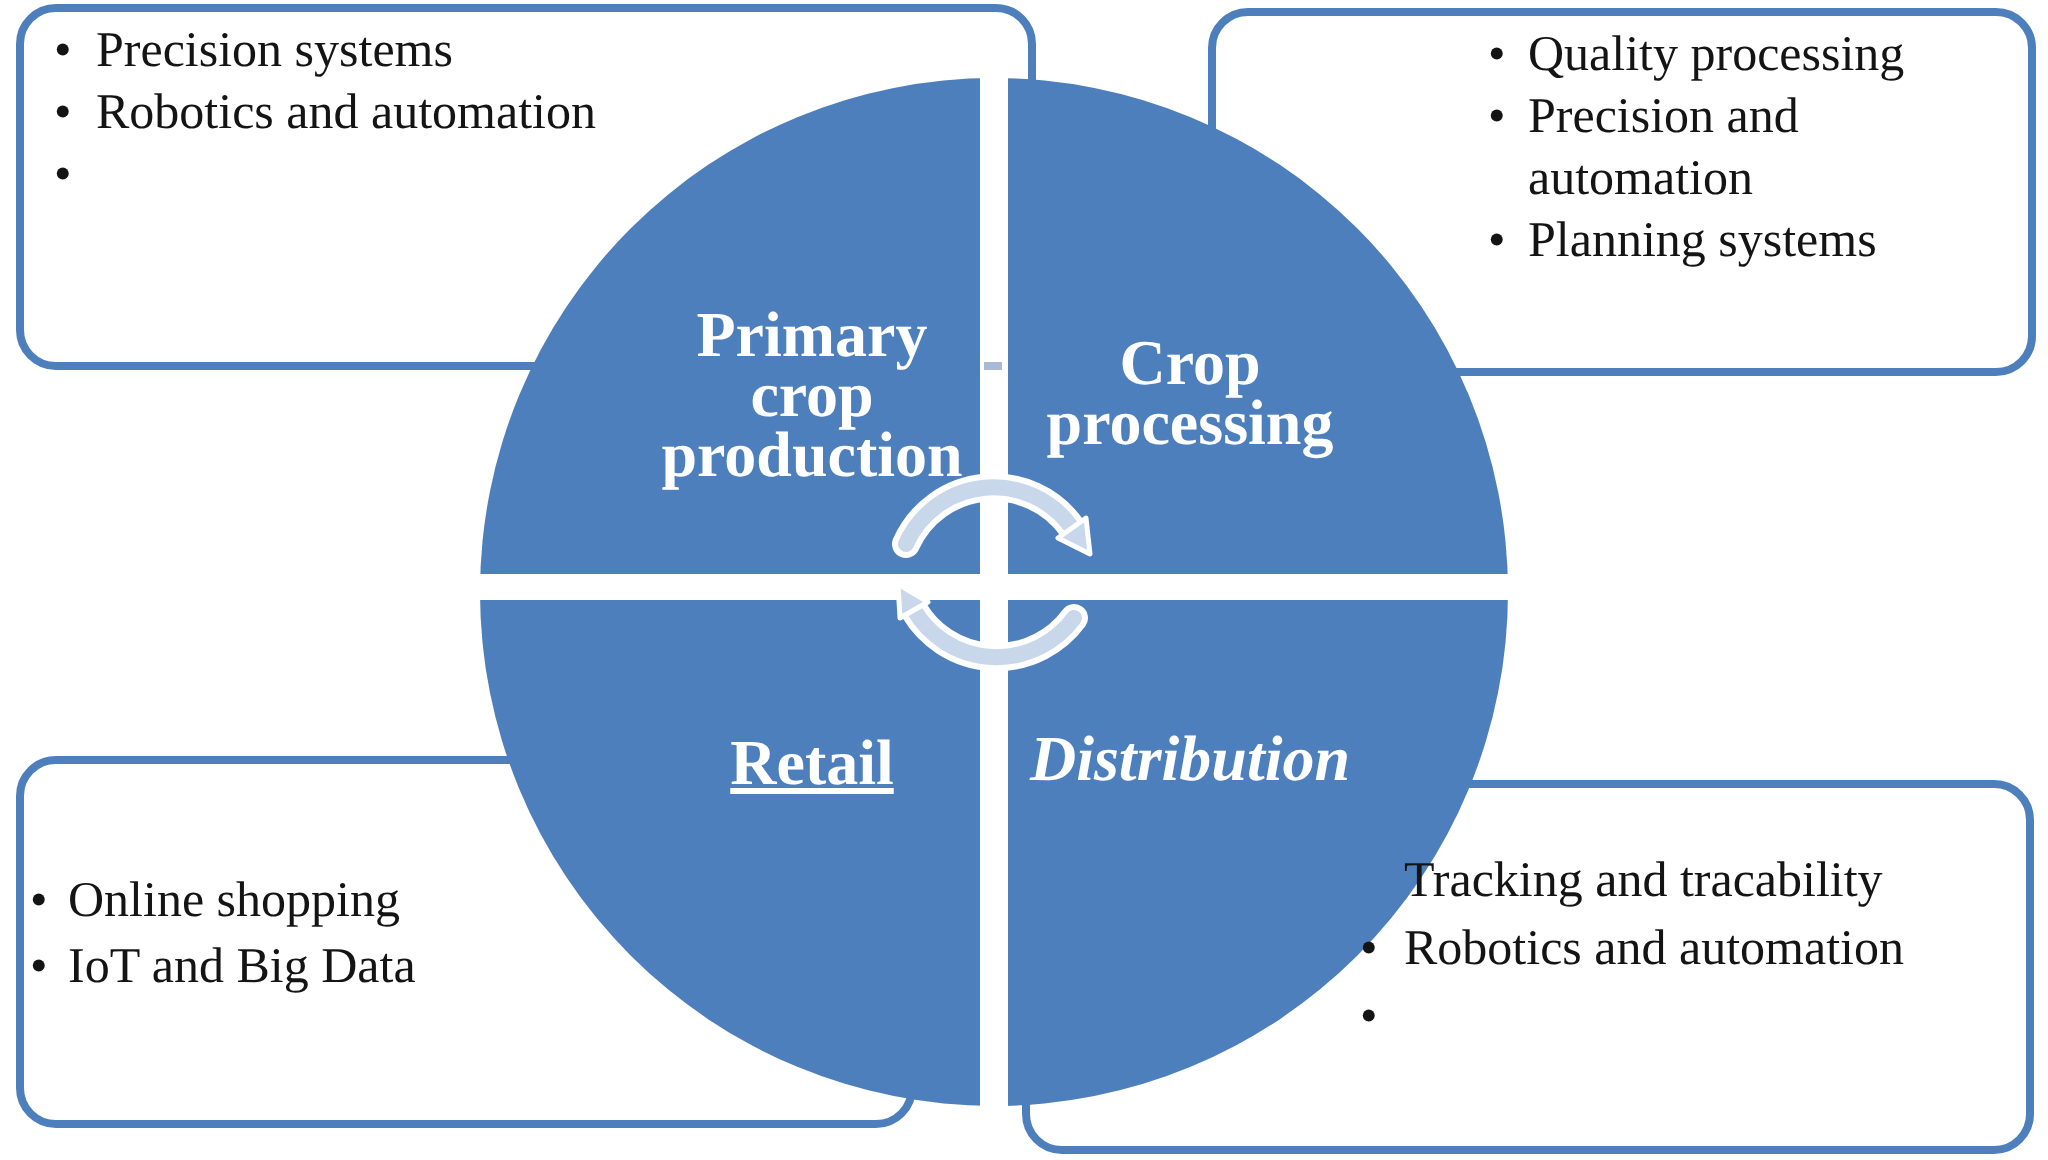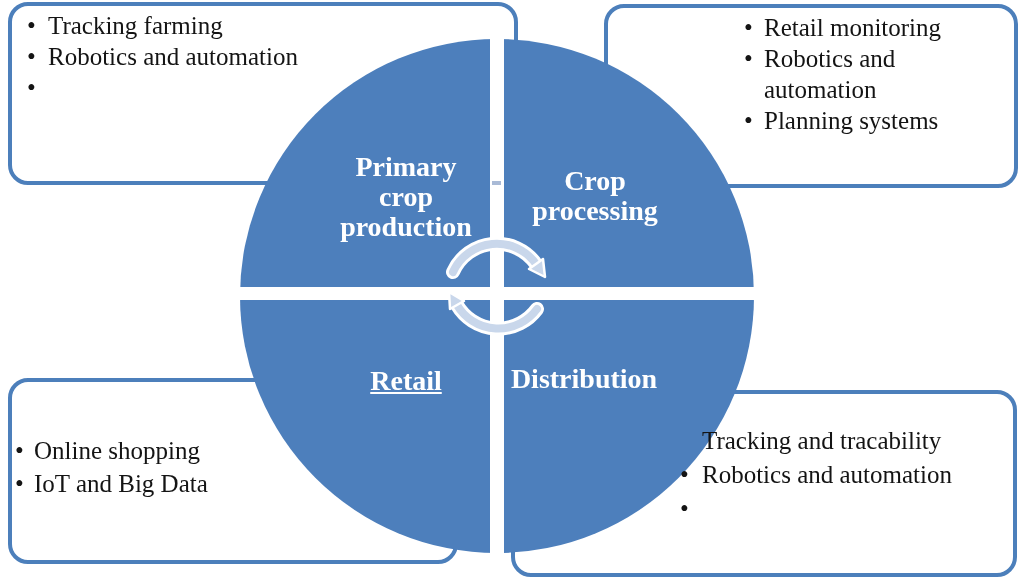--- a/index.html
+++ b/index.html
@@ -43,64 +43,64 @@
     position:absolute;left:240px;top:39px;width:514px;height:514px;
     border-radius:50%;background:var(--circle-blue);z-index:2;
   }
   .band{position:absolute;background:var(--page-bg);z-index:3;}
   .band-v{left:490px;top:39px;width:14px;height:514px;}
   .band-h{left:240px;top:287px;width:514px;height:13px;}
   .tick{position:absolute;left:492px;top:181px;width:9px;height:4px;
     background:#93a9cc;opacity:.8;z-index:4;}
   .qlabel{
     position:absolute;z-index:4;width:300px;text-align:center;
-    color:var(--quadrant-label);font-weight:bold;font-size:28px;line-height:30px;
+    color:var(--quadrant-label);font-weight:bold;font-size:32px;line-height:30px;
   }
   .ql-primary{left:256px;top:152px;}
   .ql-processing{left:445px;top:166px;}
   .ql-retail{left:256px;top:366px;text-decoration:underline;}
-  .ql-distribution{left:434px;top:364px;}
+  .ql-distribution{left:445px;top:364px;font-style:italic;}
   
   .arrows{position:absolute;left:440px;top:228px;z-index:5;}
   .arrows .under{fill:none;stroke:var(--arrow-outline);stroke-width:14;stroke-linecap:round;}
   .arrows .over{fill:none;stroke:var(--arrow-fill);stroke-width:8;stroke-linecap:round;}
   .arrows .head{fill:var(--arrow-fill);stroke:var(--arrow-outline);stroke-width:2.5;stroke-linejoin:round;}
 </style>
 </head>
 <body>
 
 <div class="stage">
 
   <div class="callout box-tl"></div>
   <div class="callout box-tr"></div>
   <div class="callout box-bl"></div>
   <div class="callout box-br"></div>
 
   <div class="list list-tl">
     <div class="li">
       <span class="bullet">•</span>
-      <span class="txt">Tracking farming</span>
+      <span class="txt">Precision systems</span>
     </div>
     <div class="li">
       <span class="bullet">•</span>
       <span class="txt">Robotics and automation</span>
     </div>
     <div class="li">
       <span class="bullet">•</span>
     </div>
   </div>
 
   <div class="list list-tr">
     <div class="li">
       <span class="bullet">•</span>
-      <span class="txt">Retail monitoring</span>
+      <span class="txt">Quality processing</span>
     </div>
     <div class="li">
       <span class="bullet">•</span>
-      <span class="txt">Robotics and</span>
+      <span class="txt">Precision and</span>
     </div>
     <div class="li">
       <span class="bullet"></span>
       <span class="txt">automation</span>
     </div>
     <div class="li">
       <span class="bullet">•</span>
       <span class="txt">Planning systems</span>
     </div>
   </div>

